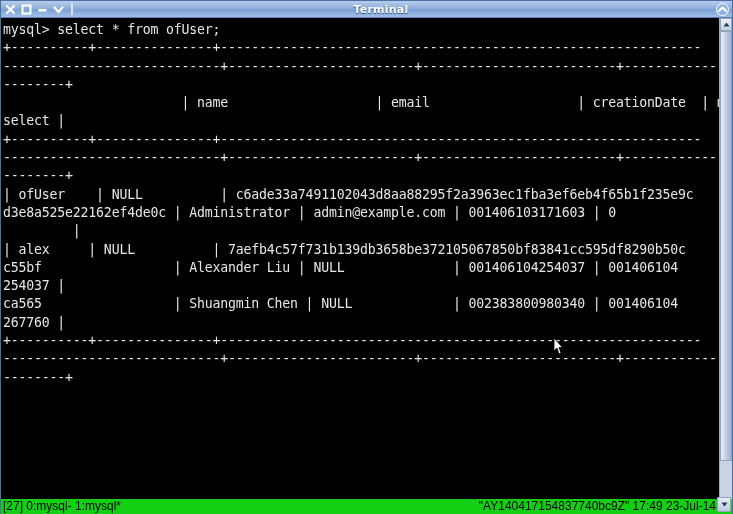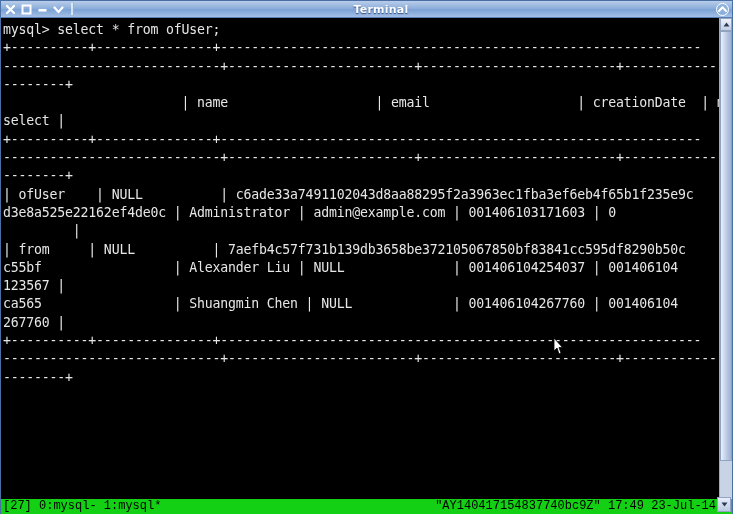--- a/index.html
+++ b/index.html
@@ -159,21 +159,21 @@
     border: 1px solid #8fa2c2;
     box-sizing: border-box;
     cursor: pointer;
   }
 
   
   #statusbar {
     height: 15px;
     background: #14d014;
     color: #000000;
-    font-family: Liberation Mono, monospace;
+    font-family: Liberation Sans, sans-serif;
     font-size: 12px;
     line-height: 15px;
     display: flex;
     align-items: center;
     justify-content: space-between;
     padding: 6px 2px;
     box-sizing: border-box;
     white-space: pre;
     overflow: hidden;
   }
@@ -248,24 +248,24 @@
       <div class="line">----------------------------+------------------------+-------------------------+---------------+-------</div>
       <div class="line">--------+</div>
       <div class="line">                       | name                   | email                   | creationDate  | modificat</div>
       <div class="line">select |</div>
       <div class="line">+----------+---------------+--------------------------------------------------------------</div>
       <div class="line">----------------------------+------------------------+-------------------------+---------------+-------</div>
       <div class="line">--------+</div>
       <div class="line">| ofUser    | NULL          | c6ade33a7491102043d8aa88295f2a3963ec1fba3ef6eb4f65b1f235e9c</div>
       <div class="line">d3e8a525e22162ef4de0c | Administrator | admin@example.com | 001406103171603 | 0</div>
       <div class="line">         |</div>
-      <div class="line">| from     | NULL          | 7aefb4c57f731b139db3658be372105067850bf83841cc595df8290b50c</div>
+      <div class="line">| alex     | NULL          | 7aefb4c57f731b139db3658be372105067850bf83841cc595df8290b50c</div>
       <div class="line">c55bf                 | Alexander Liu | NULL              | 001406104254037 | 001406104</div>
-      <div class="line">123567 |</div>
-      <div class="line">ca565                 | Shuangmin Chen | NULL             | 001406104267760 | 001406104</div>
+      <div class="line">254037 |</div>
+      <div class="line">ca565                 | Shuangmin Chen | NULL             | 002383800980340 | 001406104</div>
       <div class="line">267760 |</div>
       <div class="line">+----------+---------------+--------------------------------------------------------------</div>
       <div class="line">----------------------------+------------------------+-------------------------+---------------+-------</div>
       <div class="line">--------+</div>
       <div class="line blank">&nbsp;</div>
 
       <div id="mouse-pointer">
         <svg width="10" height="17" viewBox="0 0 10 17">
           <path d="M1 0 L1 13 L4 10 L6 16 L8 15 L6 9.5 L9.5 9.5 Z" fill="#ffffff" stroke="#000000" stroke-width="0.8"></path>
         </svg>

